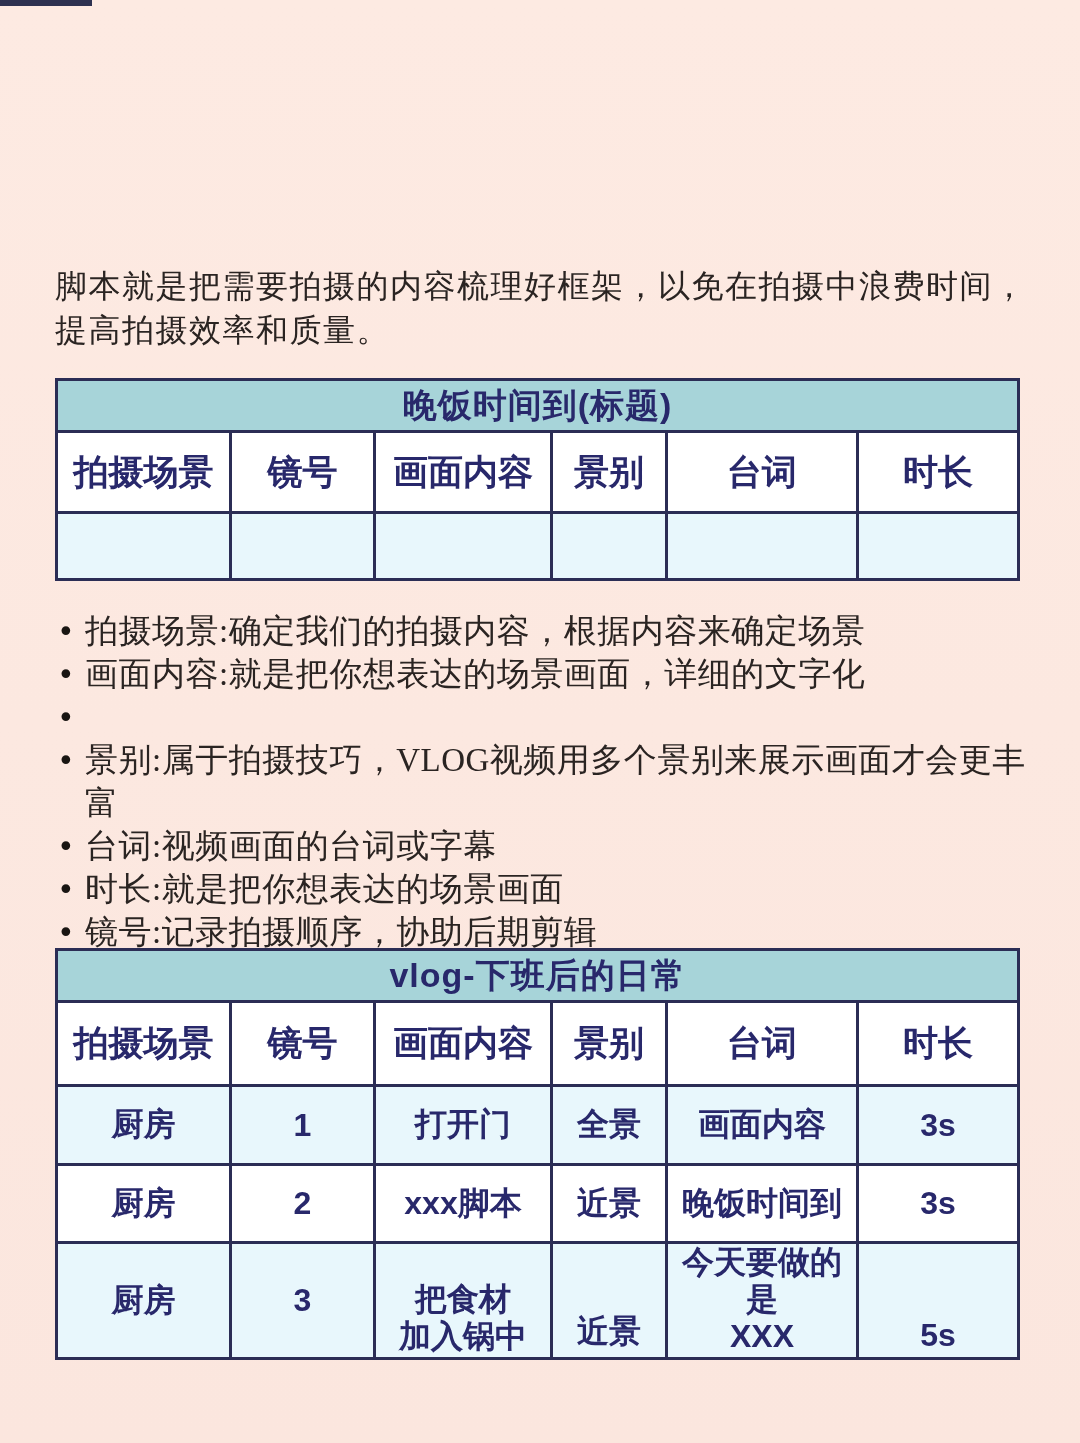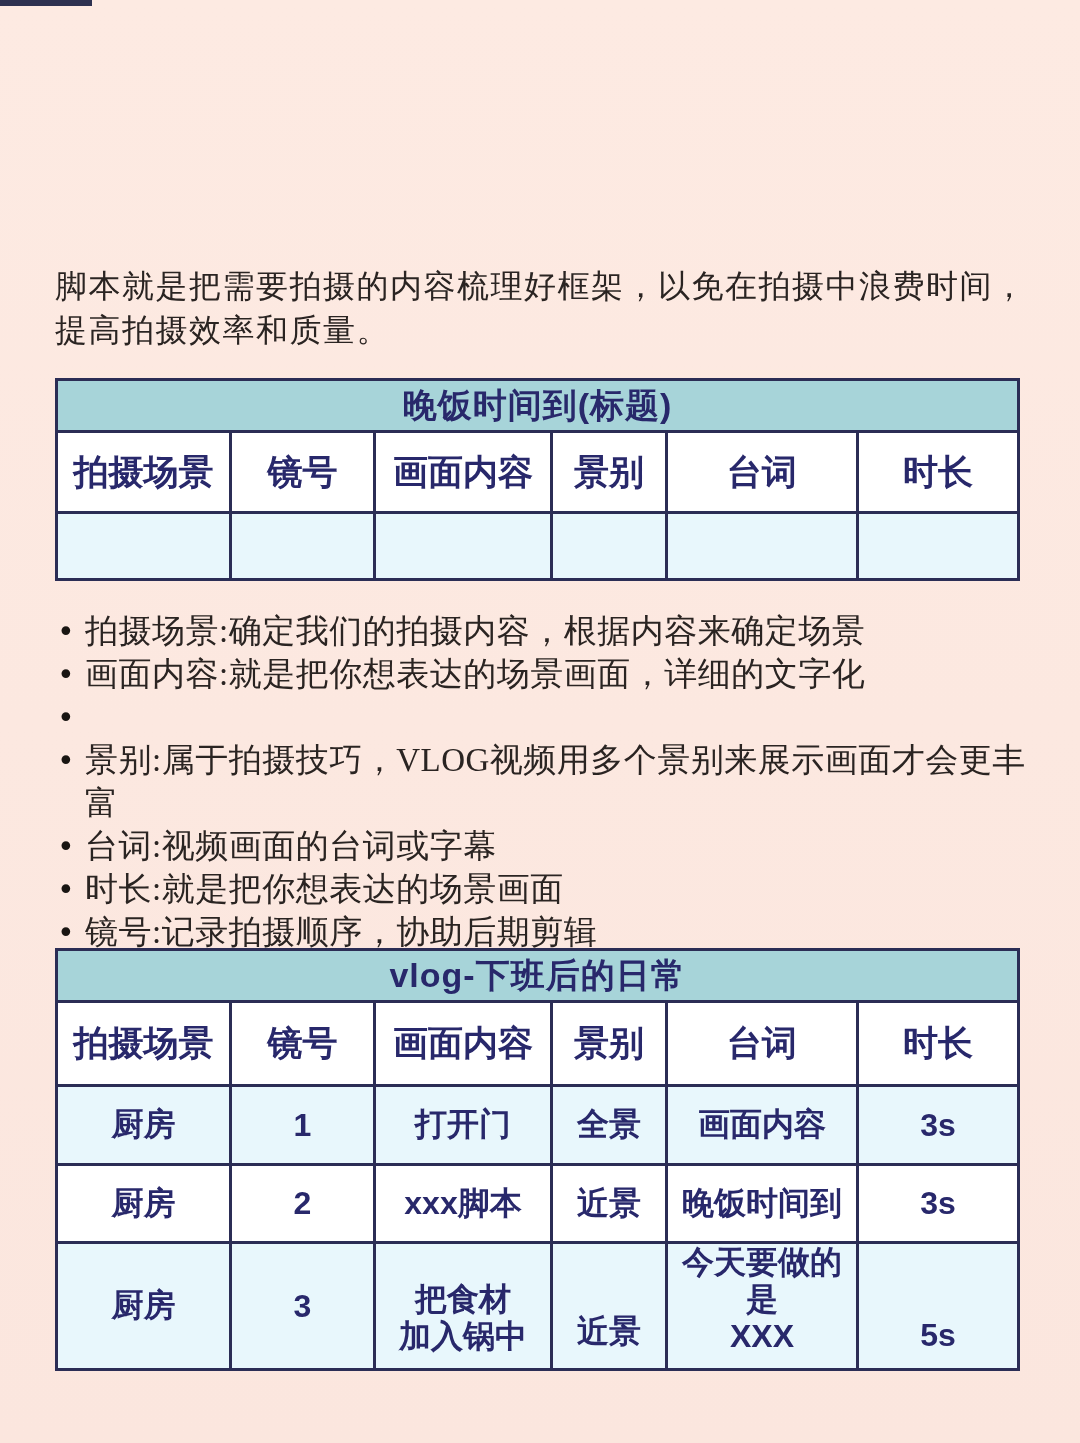--- a/index.html
+++ b/index.html
@@ -45,21 +45,21 @@
   }
   tr.head th{background:#ffffff;font-size:35px;}
   .t1 tr.head th{height:78px;}
   .t2 tr.head th{height:81px;}
   tr.alt td{background:#e8f7fc;}
   tr.plain td{background:#ffffff;}
   .t1 tr.empty td{height:64px;}
   .t2 tr.r1 td{height:76px;font-size:32px;}
   .t2 tr.r2 td{height:75px;font-size:32px;}
   .t2 tr.r3 td{height:106px;font-size:32px;}
-  .t2 tr.r3 td.bottom{vertical-align:bottom;padding-bottom:14px;text-align:center;}
+  .t2 tr.r3 td.bottom{vertical-align:bottom;padding-bottom:3px;text-align:center;}
   td.pre{white-space:pre-line;line-height:1.15;}
   .bullets{
     position:absolute;left:57px;top:610px;width:990px;
     font-family:"Liberation Serif","DejaVu Serif",serif;
     color:#2a2422;font-size:33px;line-height:43px;letter-spacing:0.5px;
   }
   .bullet-item{display:flex;align-items:baseline;}
   .bullet-dot{
     flex:0 0 28px;color:#191512;font-size:30px;
     font-family:"DejaVu Sans",sans-serif;

